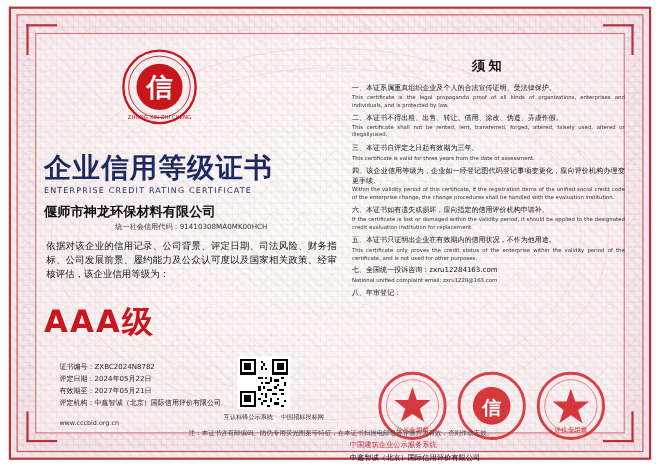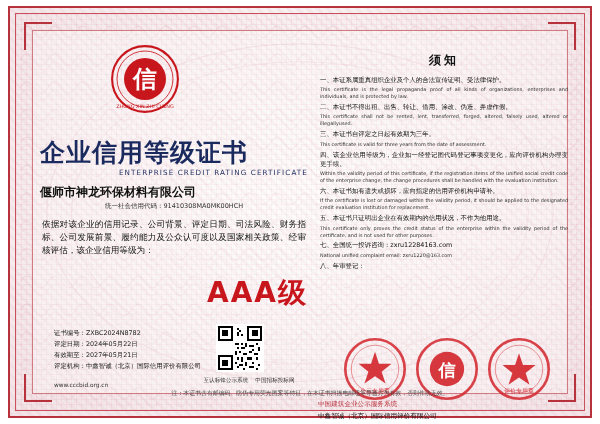--- a/index.html
+++ b/index.html
@@ -47,37 +47,37 @@
   }
   .seal-logo{
     position:absolute;left:70px;top:2px;width:70px;height:70px;
   }
   .title-cn{
     position:absolute;left:0;top:94px;width:268px;text-align:left;
     font-size:25px;font-weight:bold;color:#1b2a5e;letter-spacing:1px;
     font-family:Liberation Mono, monospace;
   }
   .title-en{
-    position:absolute;left:0;top:126px;width:268px;text-align:right;
+    position:absolute;left:0;top:126px;width:268px;text-align:left;
     font-size:7.2px;color:#1b2a5e;letter-spacing:1.1px;
   }
   .company{
     position:absolute;left:0;top:142px;width:268px;
     font-size:12px;font-weight:bold;color:#111;
   }
   .usci{
     position:absolute;left:0;top:160px;width:268px;text-align:center;
     font-size:6.5px;color:#333;
   }
   .body-text{
     position:absolute;left:2px;top:176px;width:264px;
     font-size:8.6px;line-height:1.5;color:#111;text-align:justify;
   }
   .grade{
-    position:absolute;left:0;top:232px;width:268px;text-align:right;
+    position:absolute;left:0;top:232px;width:268px;text-align:left;
     font-size:28px;font-weight:bold;color:#c8161d;letter-spacing:2px;
   }
   .meta{
     position:absolute;left:14px;top:286px;width:150px;
     font-size:6.4px;line-height:1.72;color:#222;
   }
   .meta div{white-space:nowrap;}
   .qr{
     position:absolute;left:176px;top:282px;width:48px;height:48px;
     background:#fff;padding:2px;box-sizing:border-box;

